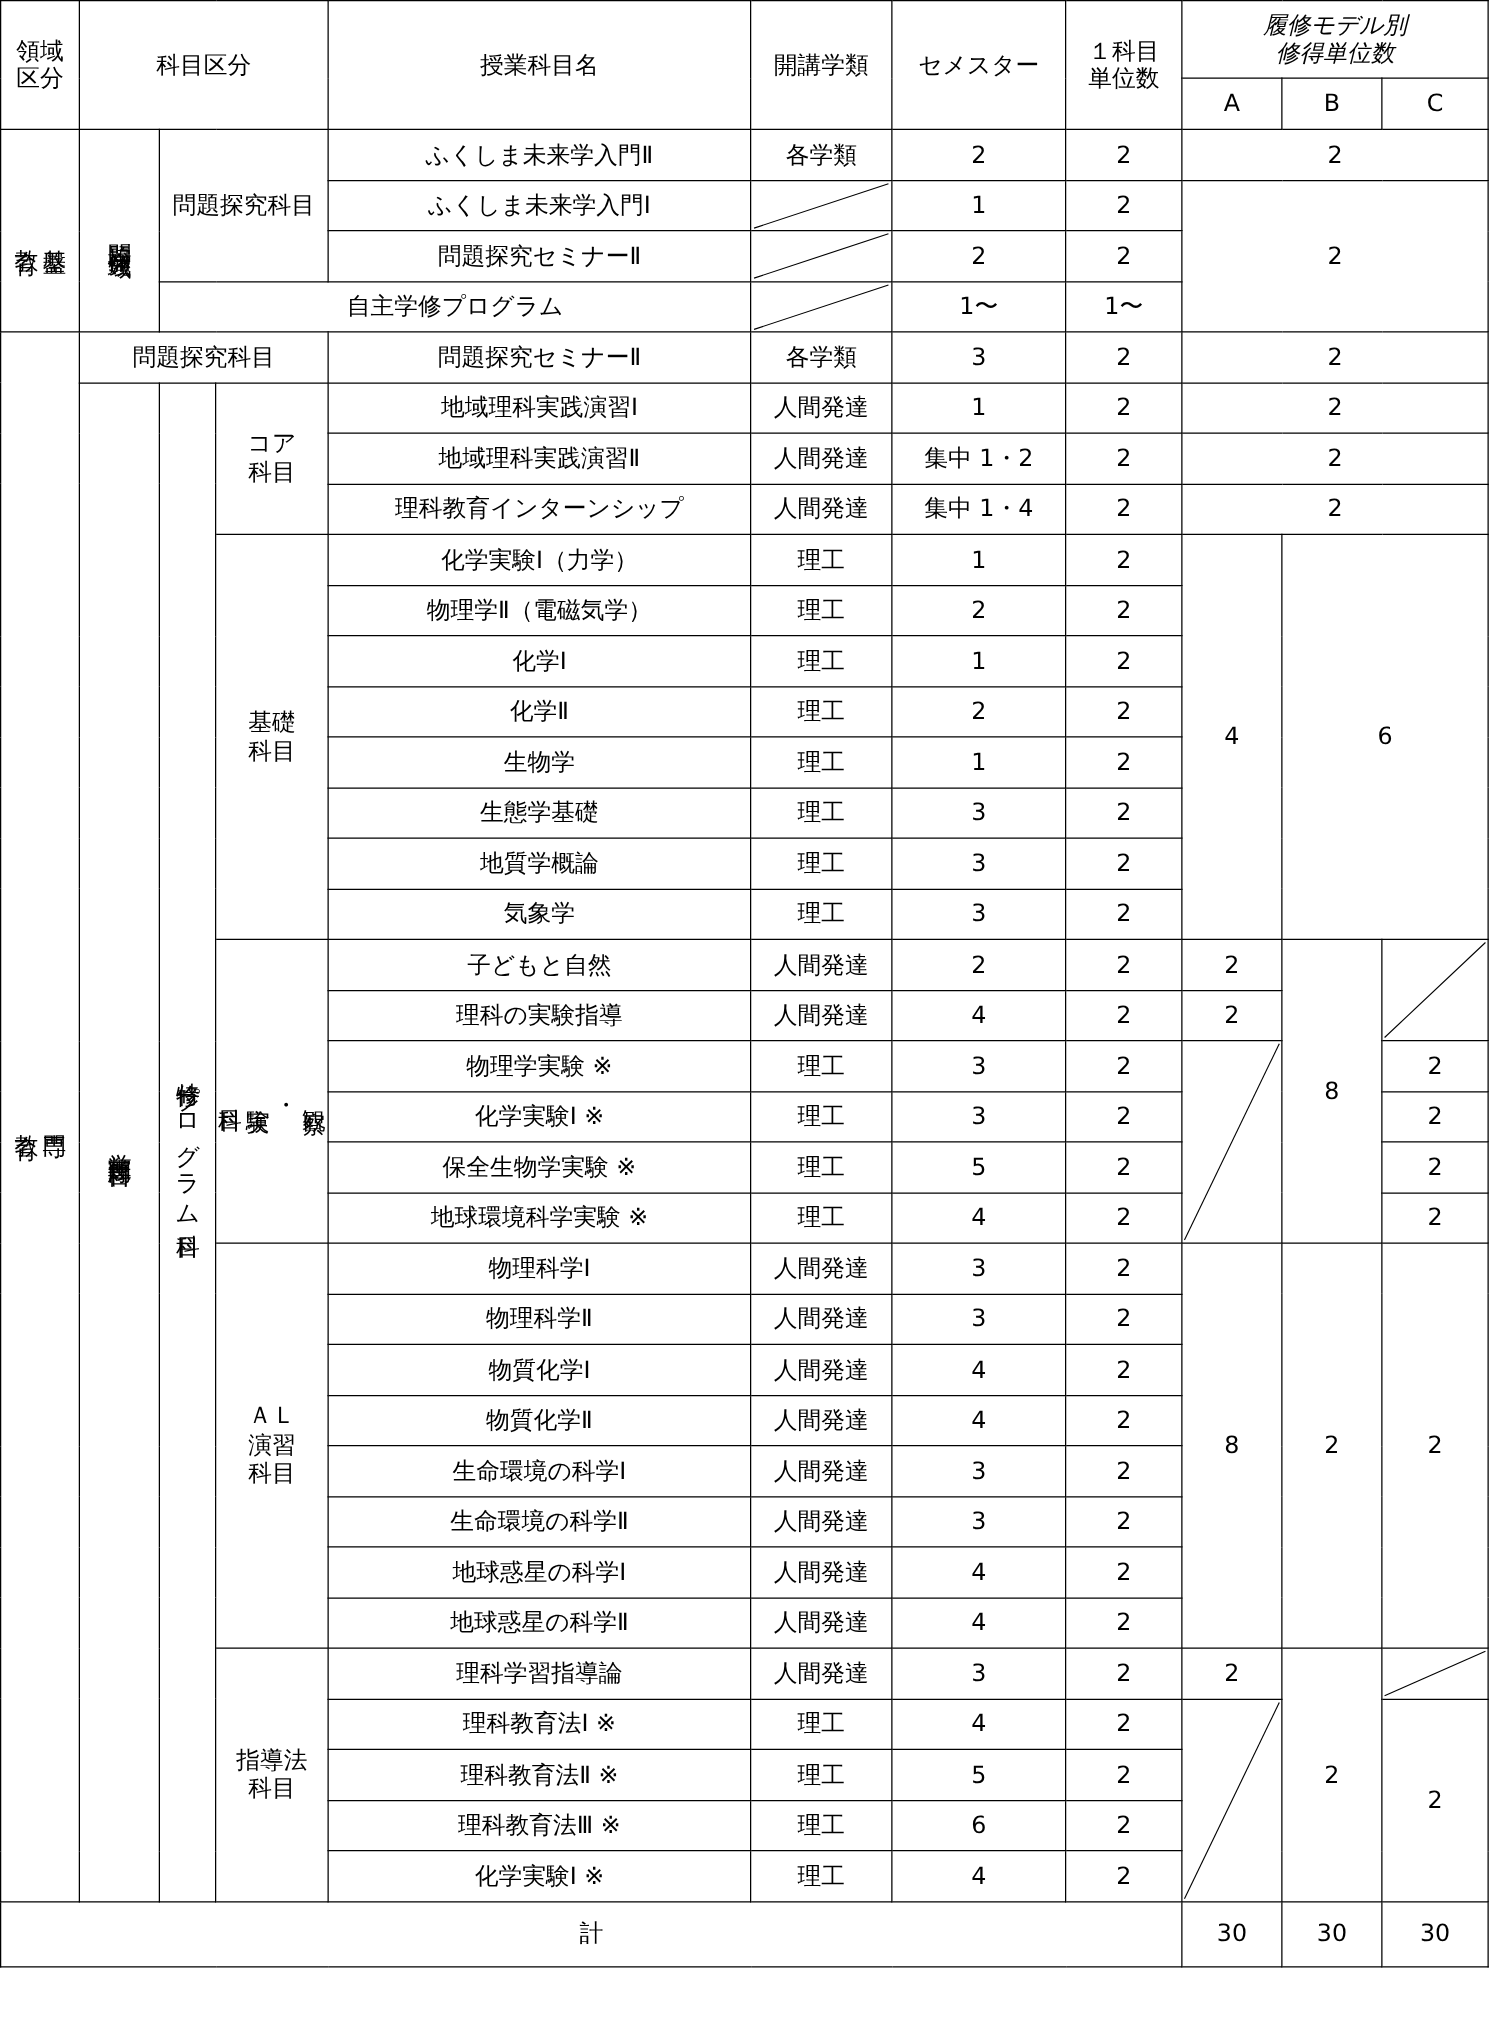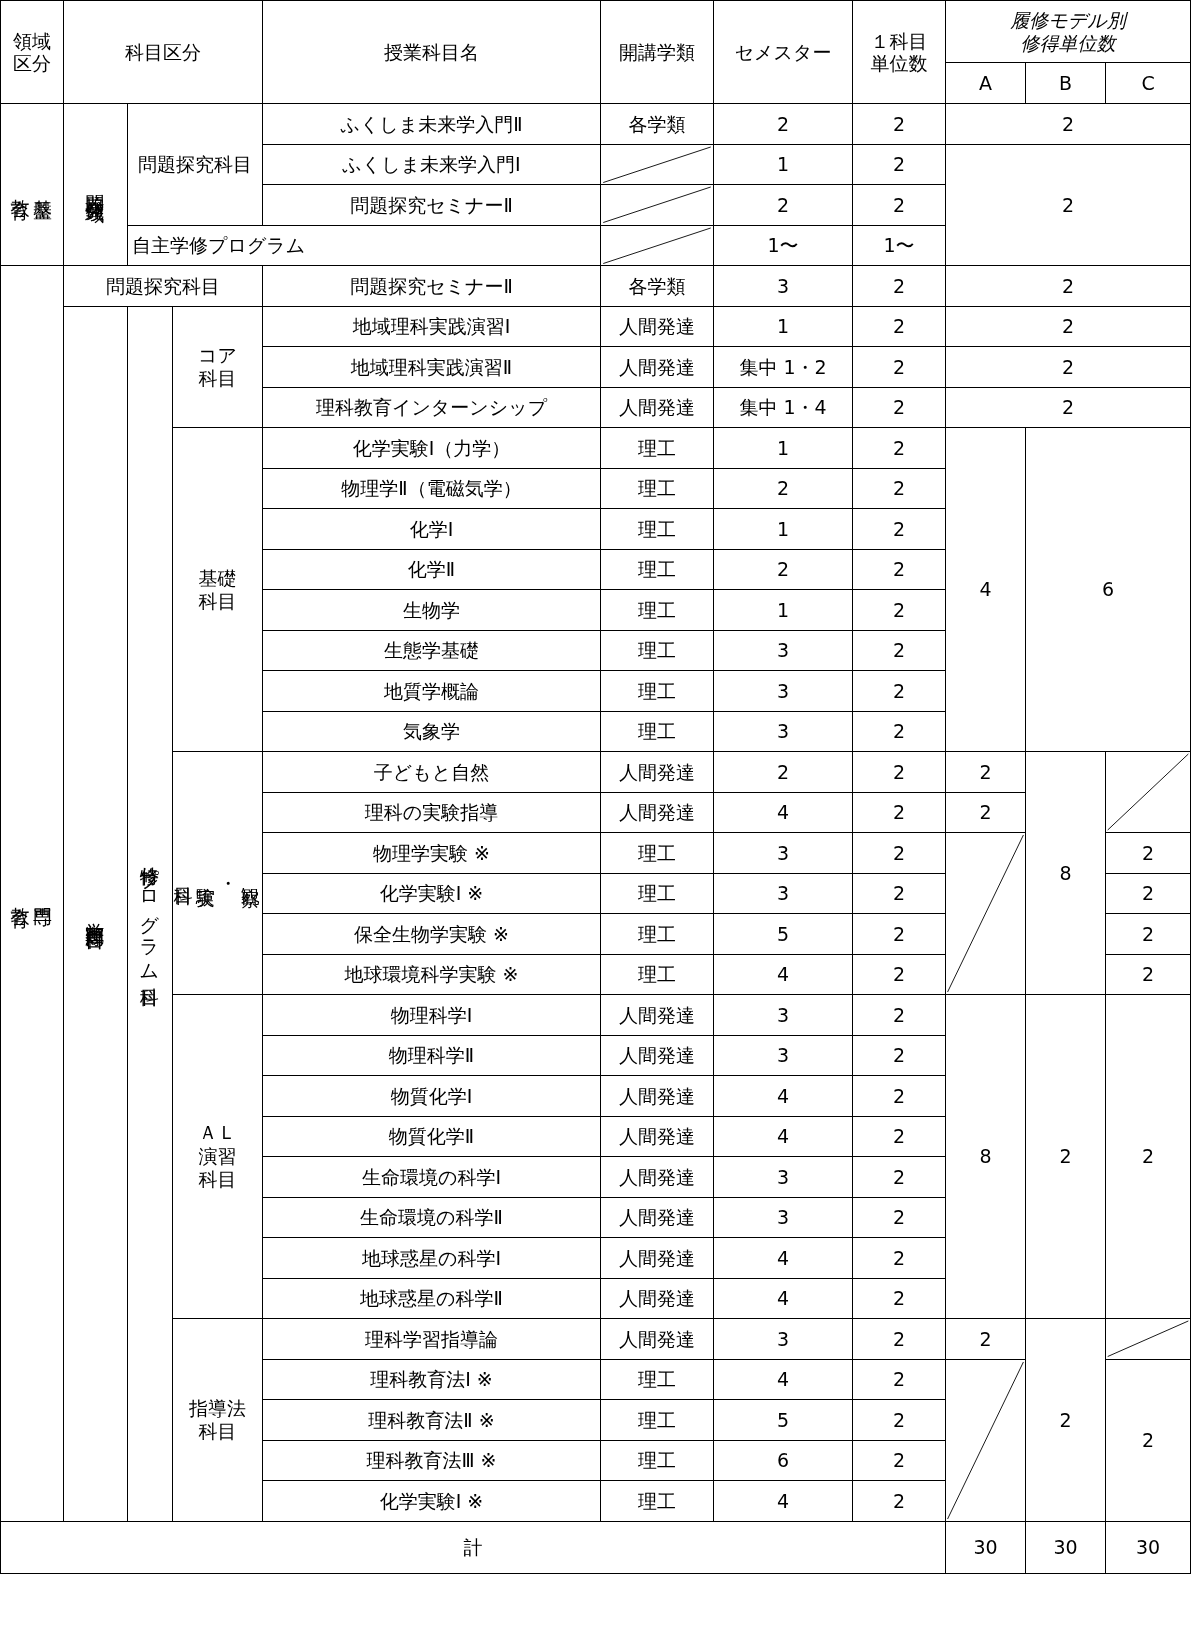--- a/index.html
+++ b/index.html
@@ -143,21 +143,21 @@
     <td class="course-name">問題探究セミナーⅡ</td>
     <td class="diag">
             <svg viewBox="0 0 100 40" preserveAspectRatio="none">
               <line x1="2" y1="38" x2="98" y2="2" stroke="#000" stroke-width="0.9" vector-effect="non-scaling-stroke"></line>
             </svg>
           </td>
     <td class="num">2</td>
     <td class="num">2</td>
   </tr>
   <tr class="rowh">
-    <td colspan="3" class="course-name" style="text-align:left;">自主学修プログラム</td>
+    <td colspan="3" class="course-name" style="text-align:center;">自主学修プログラム</td>
     <td class="diag">
             <svg viewBox="0 0 100 40" preserveAspectRatio="none">
               <line x1="2" y1="38" x2="98" y2="2" stroke="#000" stroke-width="0.9" vector-effect="non-scaling-stroke"></line>
             </svg>
           </td>
     <td class="num">1〜</td>
     <td class="num">1〜</td>
   </tr>
 
   <tr class="rowh">

